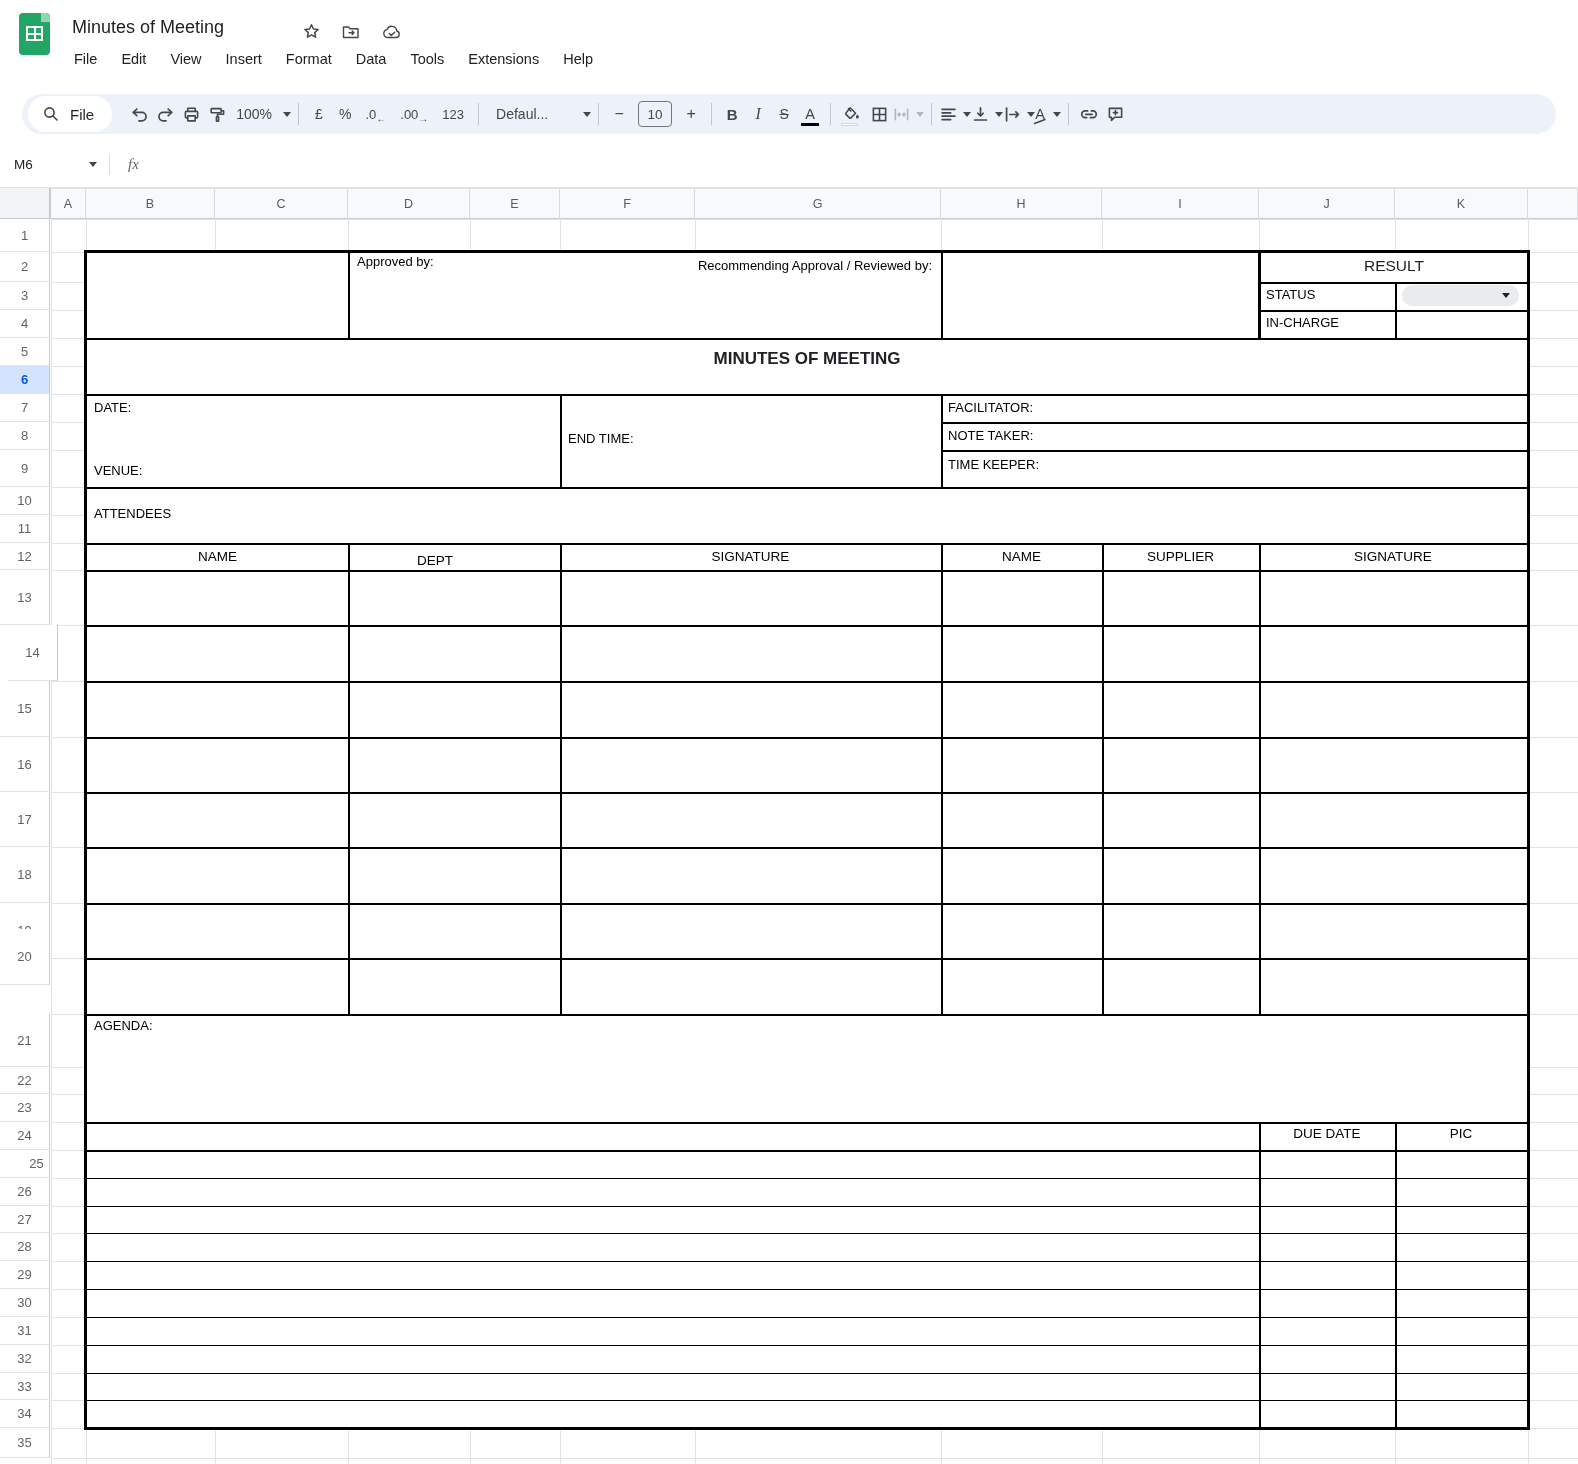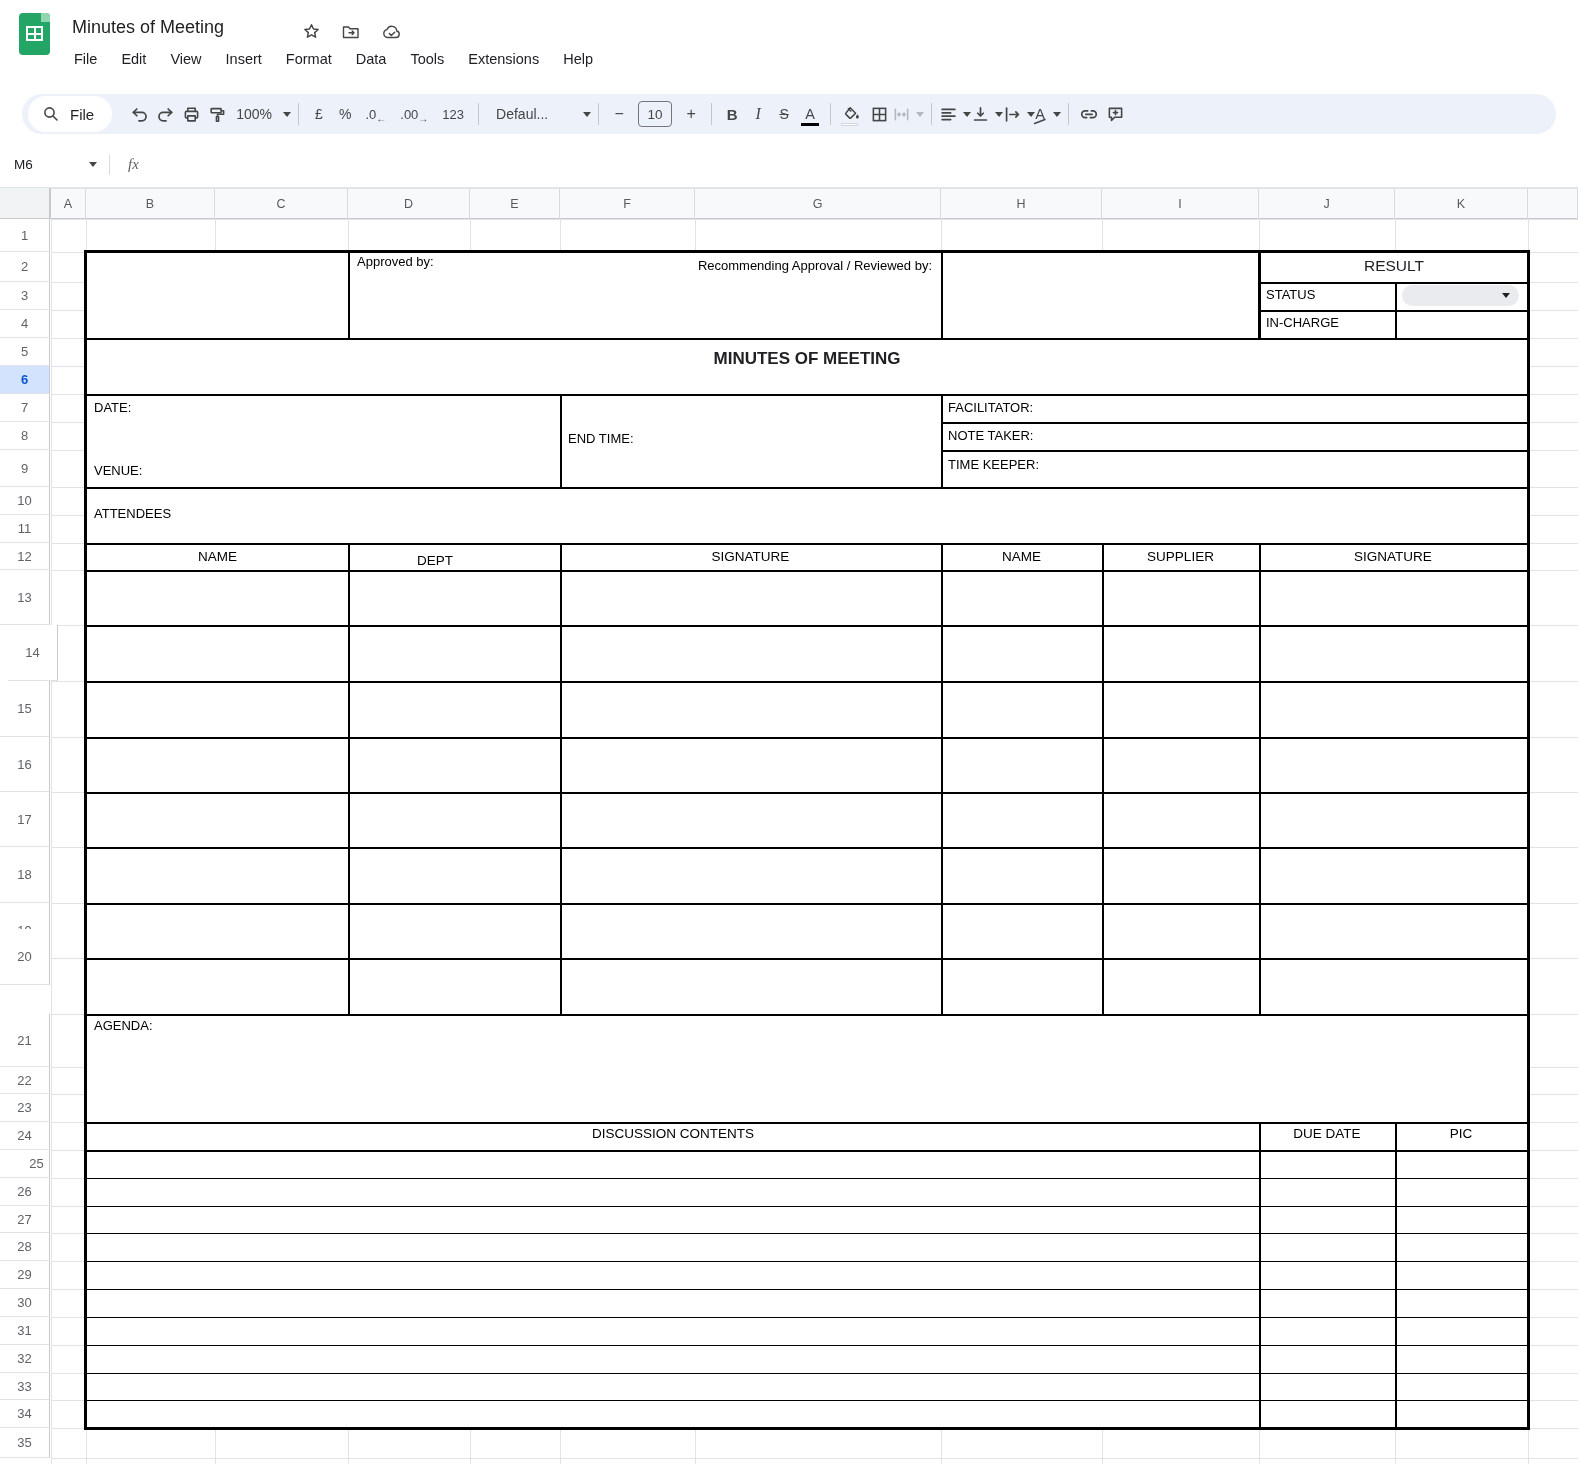--- a/index.html
+++ b/index.html
@@ -442,16 +442,15 @@
 
   <div class="hcell" style="left:0;top:296px;width:261px">NAME</div>
   <div class="hcell" style="left:261px;top:300px;width:174px">DEPT</div>
   <div class="hcell" style="left:473px;top:296px;width:381px">SIGNATURE</div>
   <div class="hcell" style="left:854px;top:296px;width:161px">NAME</div>
   <div class="hcell" style="left:1015px;top:296px;width:157px">SUPPLIER</div>
   <div class="hcell" style="left:1172px;top:296px;width:268px">SIGNATURE</div>
 
   <div class="flabel" style="left:7px;top:765px">AGENDA:</div>
 
-  <div class="hcell" style="left:0;top:873px;width:1172px">DISCUSSION CONTENTS</div>
   <div class="hcell" style="left:1172px;top:873px;width:136px">DUE DATE</div>
   <div class="hcell" style="left:1308px;top:873px;width:132px">PIC</div>
 </div>
 
 </body></html>

